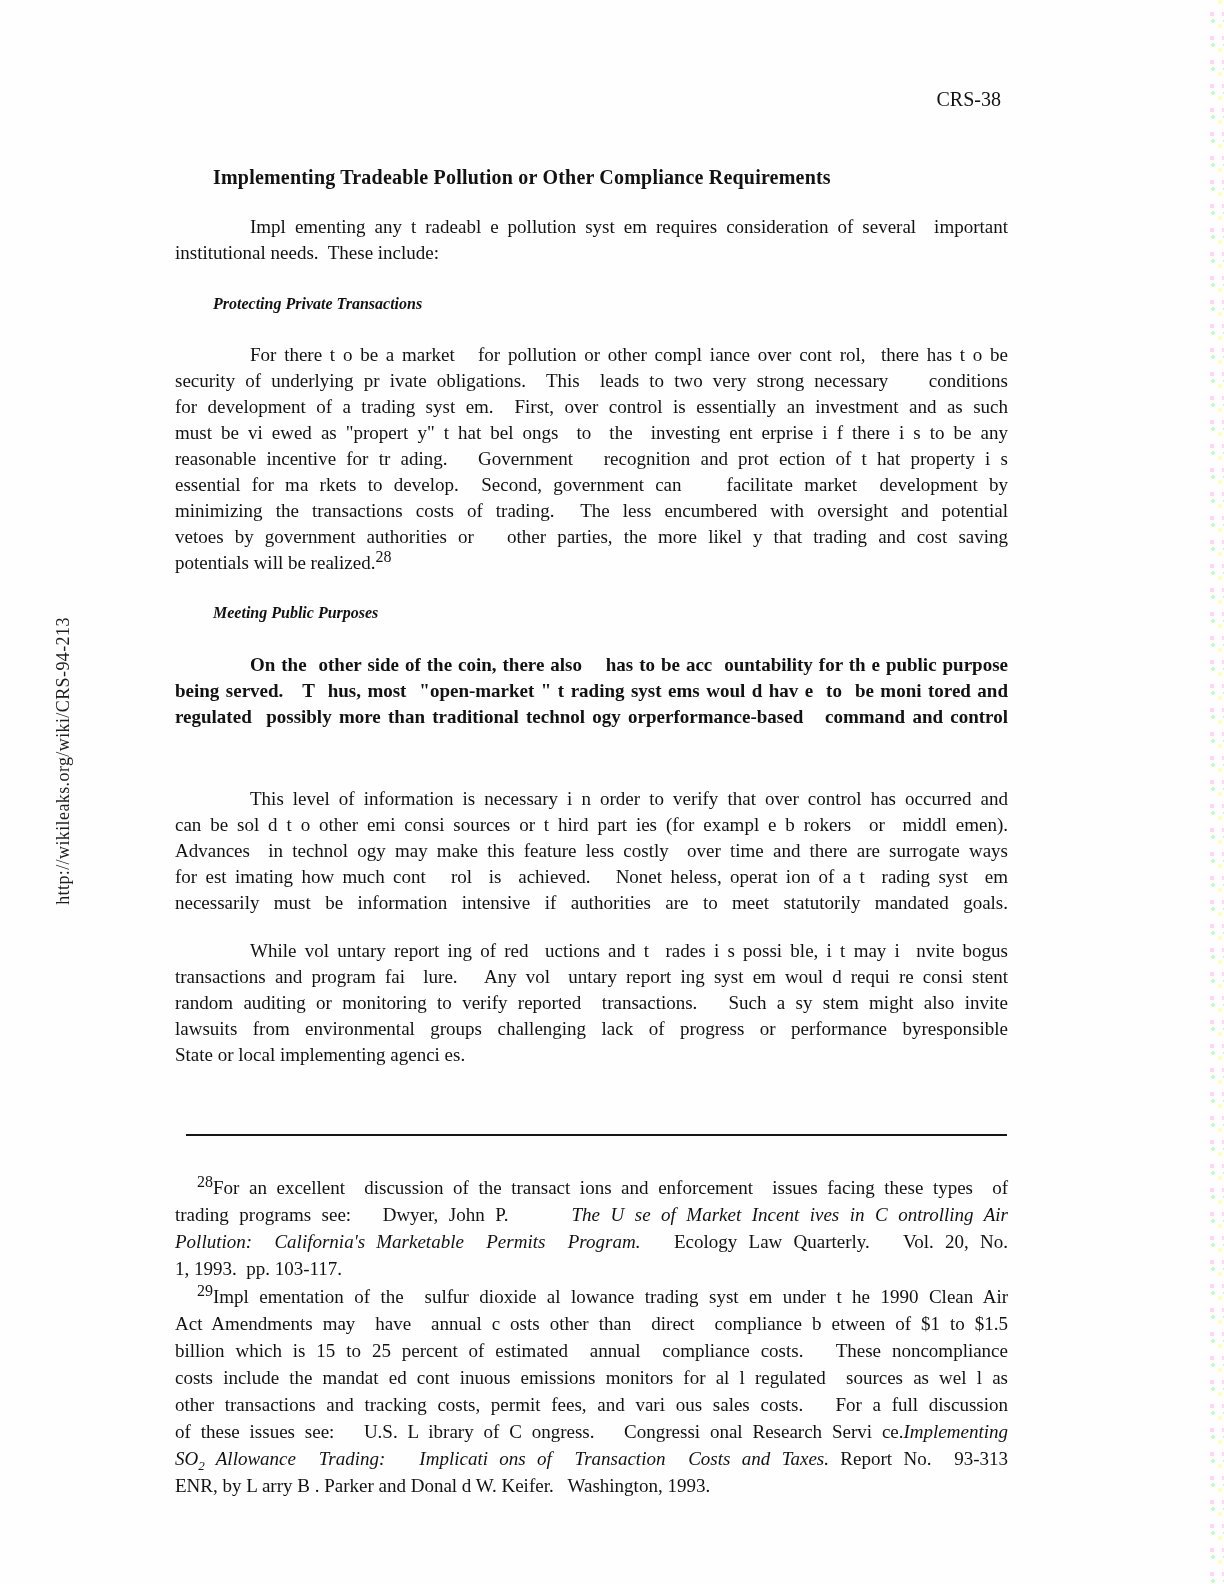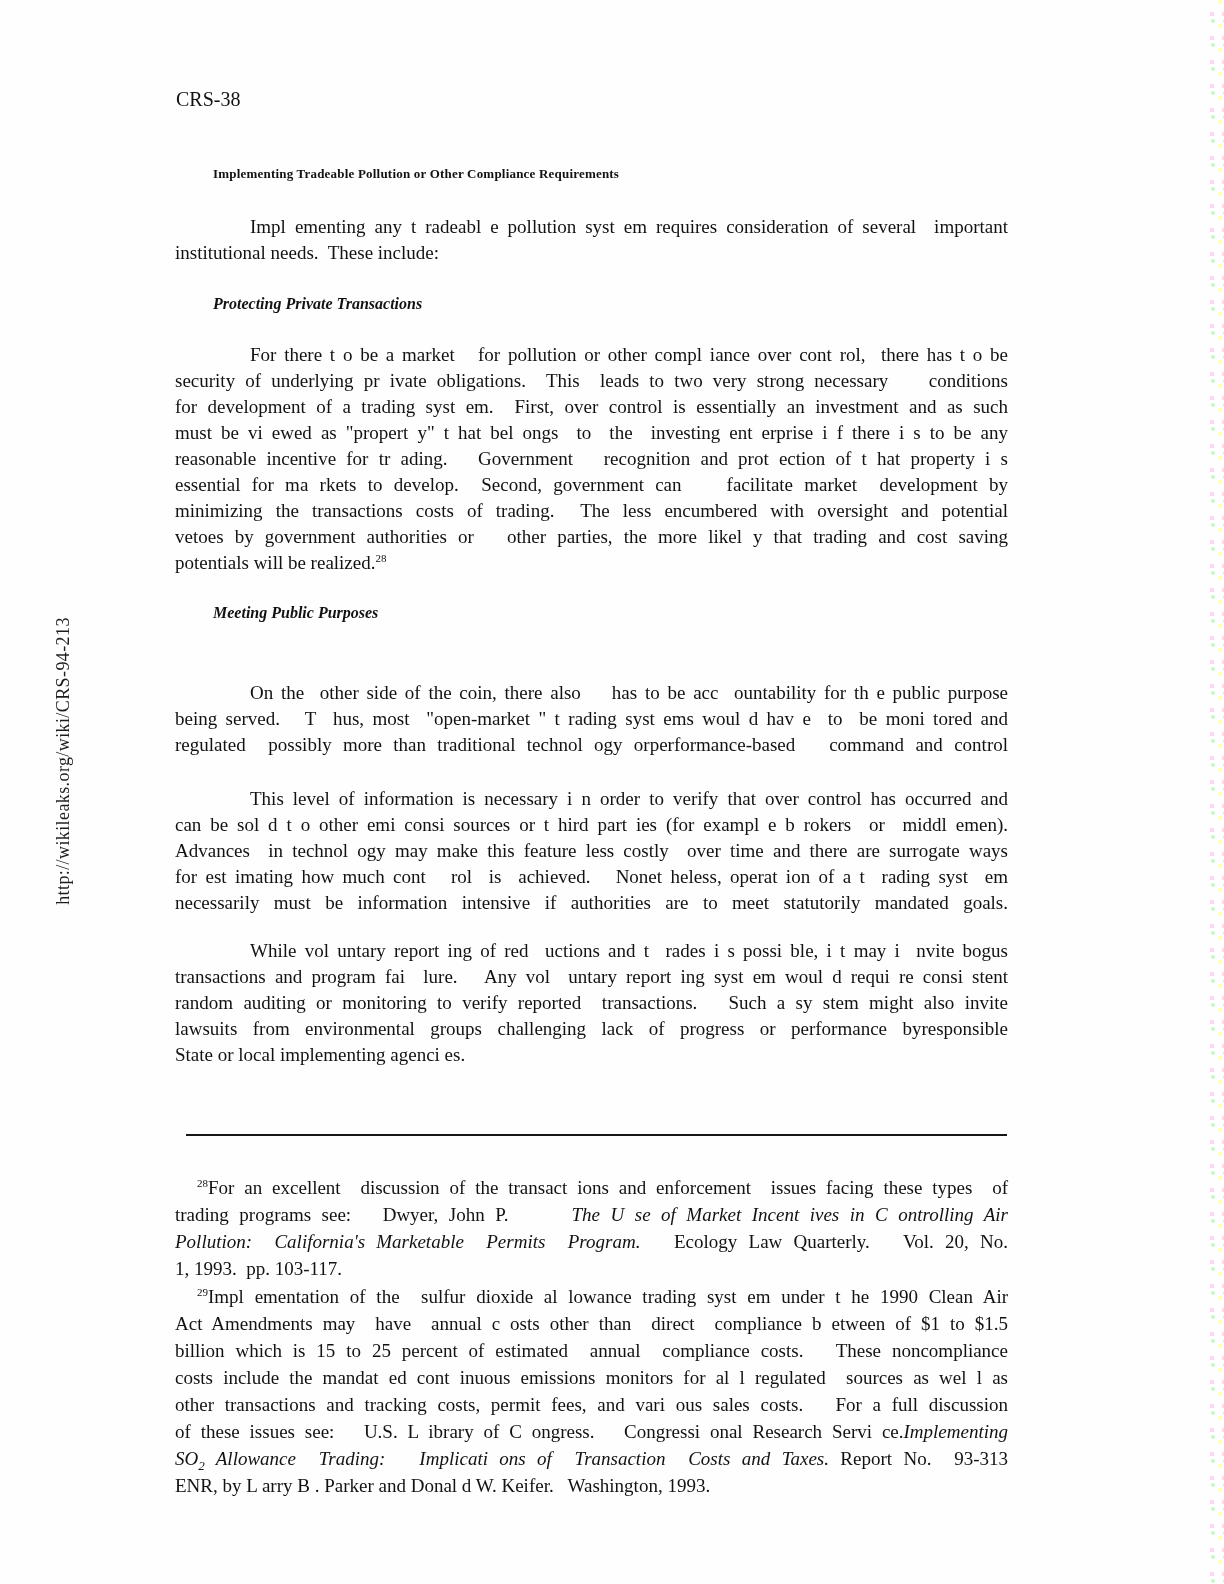--- a/index.html
+++ b/index.html
@@ -25,27 +25,27 @@
   }
 
   .vertical-url {
     position: absolute; left: 63px; top: 761px;
     transform: translate(-50%, -50%) rotate(-90deg);
     font-size: 18px; letter-spacing: 0.4px;
     white-space: nowrap; color: #1d1d1d;
   }
 
   .crs-header {
-    position: absolute; left: 176px; width: 833px; top: 88px;
-    text-align: left; font-size: 20px;
+    position: absolute; left: 168px; width: 833px; top: 88px;
+    text-align: right; font-size: 20px;
   }
 
   .doc-title {
     position: absolute; left: 213px; top: 166px;
-    font-weight: bold; font-size: 13px; letter-spacing: 0.2px;
+    font-weight: bold; font-size: 20px; letter-spacing: 0.2px;
   }
   .sub-heading {
     position: absolute; left: 213px;
     font-weight: bold; font-style: italic; font-size: 16px;
   }
   #heading-protecting { top: 295px; }
   #heading-meeting    { top: 604px; }
 
   .para {
     position: absolute; left: 175px; width: 833px;
@@ -59,32 +59,32 @@
     text-align-last: justify;
     -moz-text-align-last: justify;
   }
   .line.last { text-align-last: left; -moz-text-align-last: left; }
   .justify-all .line.last { text-align-last: justify; -moz-text-align-last: justify; }
   .indent-75 .line.first { padding-left: 75px; }
   .indent-22 .line.first { padding-left: 22px; }
 
   #para-intro      { top: 214px; }
   #para-protecting { top: 342px; }
-  #para-meeting    { top: 680px; }
+  #para-meeting    { top: 652px; font-weight: bold; }
   #para-info       { top: 786px; }
   #para-voluntary  { top: 938px; }
   #footnote-28     { top: 1154px; margin-top: 20px; }
   #footnote-29     { top: 1283px; }
 
   .separator {
     position: absolute; left: 186px; top: 1134px; width: 821px;
     border-top: 2px solid #161616; height: 0;
   }
 
-  sup { font-size: 11px; vertical-align: super; line-height: 0; }
+  sup { font-size: 16px; vertical-align: super; line-height: 0; }
   sub { font-size: 13px; vertical-align: sub; line-height: 0; }
   i { font-style: italic; }
 </style>
 </head>
 <body>
 
 <div class="page">
 
   <div class="dot-strip"></div>
 

